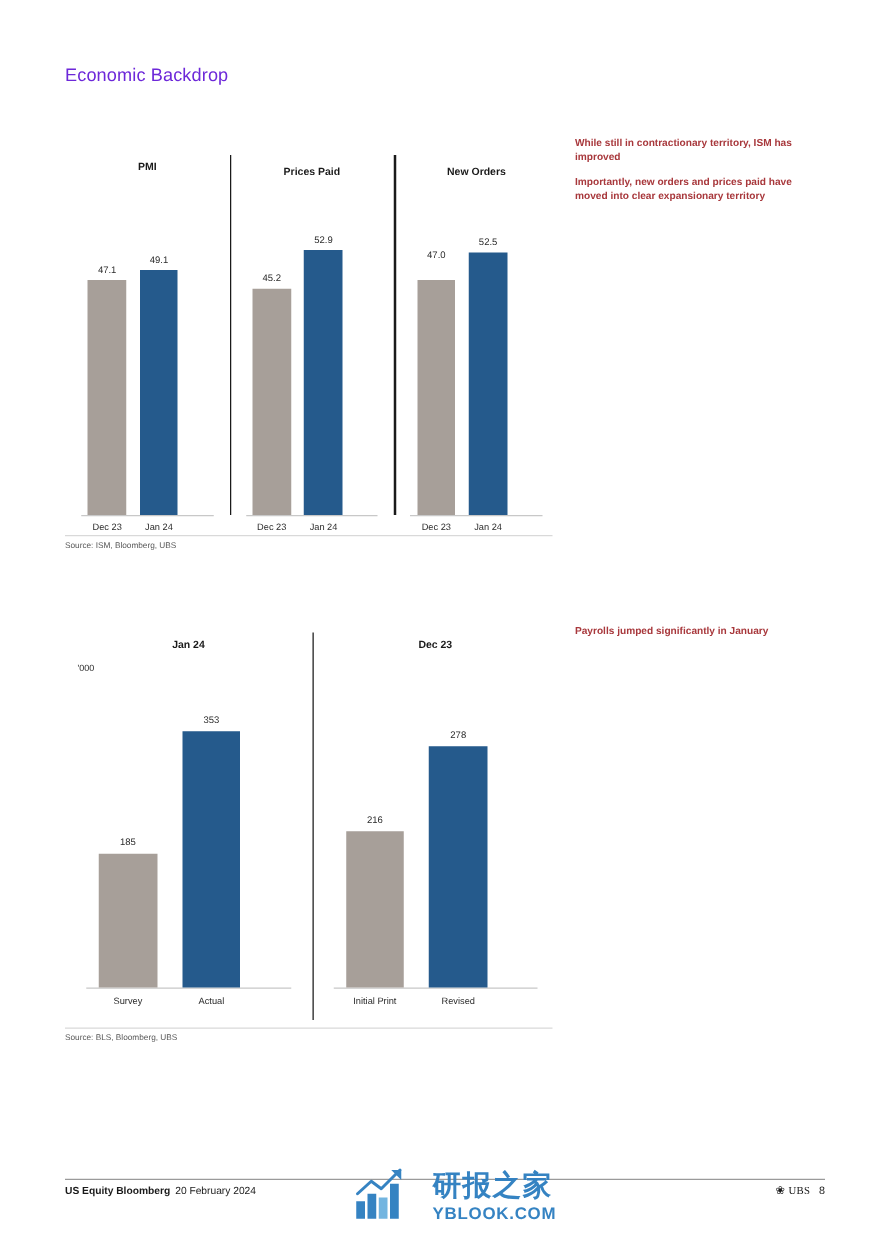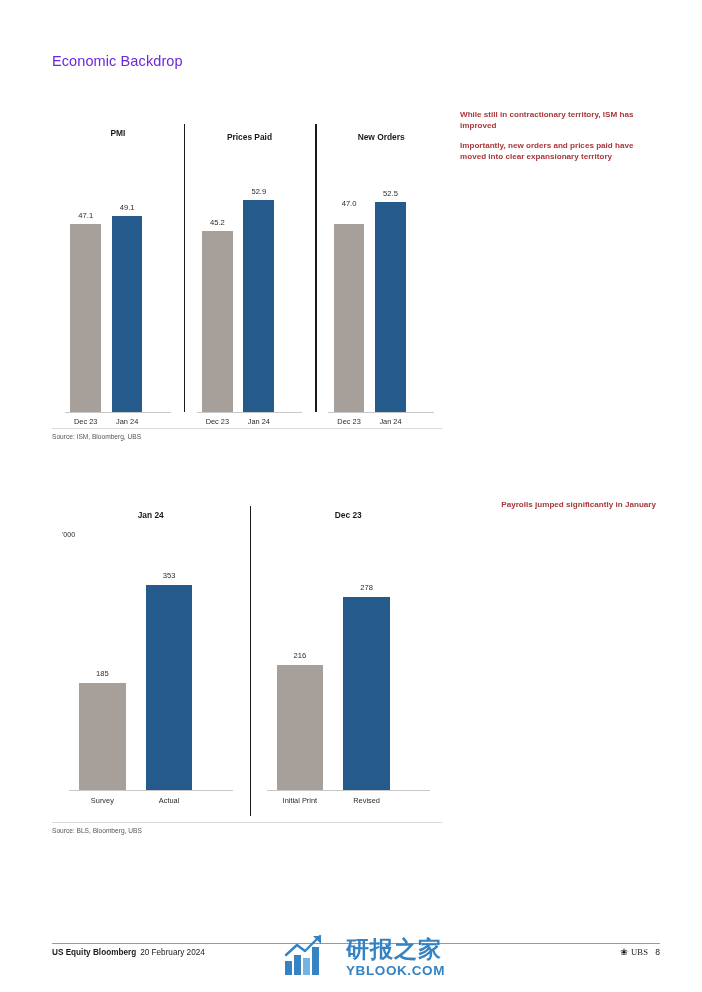--- a/index.html
+++ b/index.html
@@ -260,21 +260,21 @@
           <div class="bar-value" style="left: 17px; width: 66.7347px; top: 150.72px;">216</div>
           <div class="cat-label" style="left: 17px; width: 66.7347px; top: 296px;">Initial Print</div>
           <div class="bar blue" style="left: 93.7449px; width: 46.7143px; height: 193.14px; bottom: 32px; background: rgb(37, 90, 140);"></div>
           <div class="bar-value" style="left: 83.7347px; width: 66.7347px; top: 82.86px;">278</div>
           <div class="cat-label" style="left: 83.7347px; width: 66.7347px; top: 296px;">Revised</div>
         </div>
       </div>
     <div class="fig-source">Source: BLS, Bloomberg, UBS</div>
   </div>
 
-  <div class="note" style="top:500px;text-align:right;">
+  <div class="note" style="top:500px;">
     <p>Payrolls jumped significantly in January</p>
   </div>
 
   <div class="footer-rule"></div>
 
   <div class="footer">
     <span class="ft-strong">US Equity Bloomberg</span><span class="ft-date">20 February 2024</span>
   </div>
 
   <div class="footer-right">

